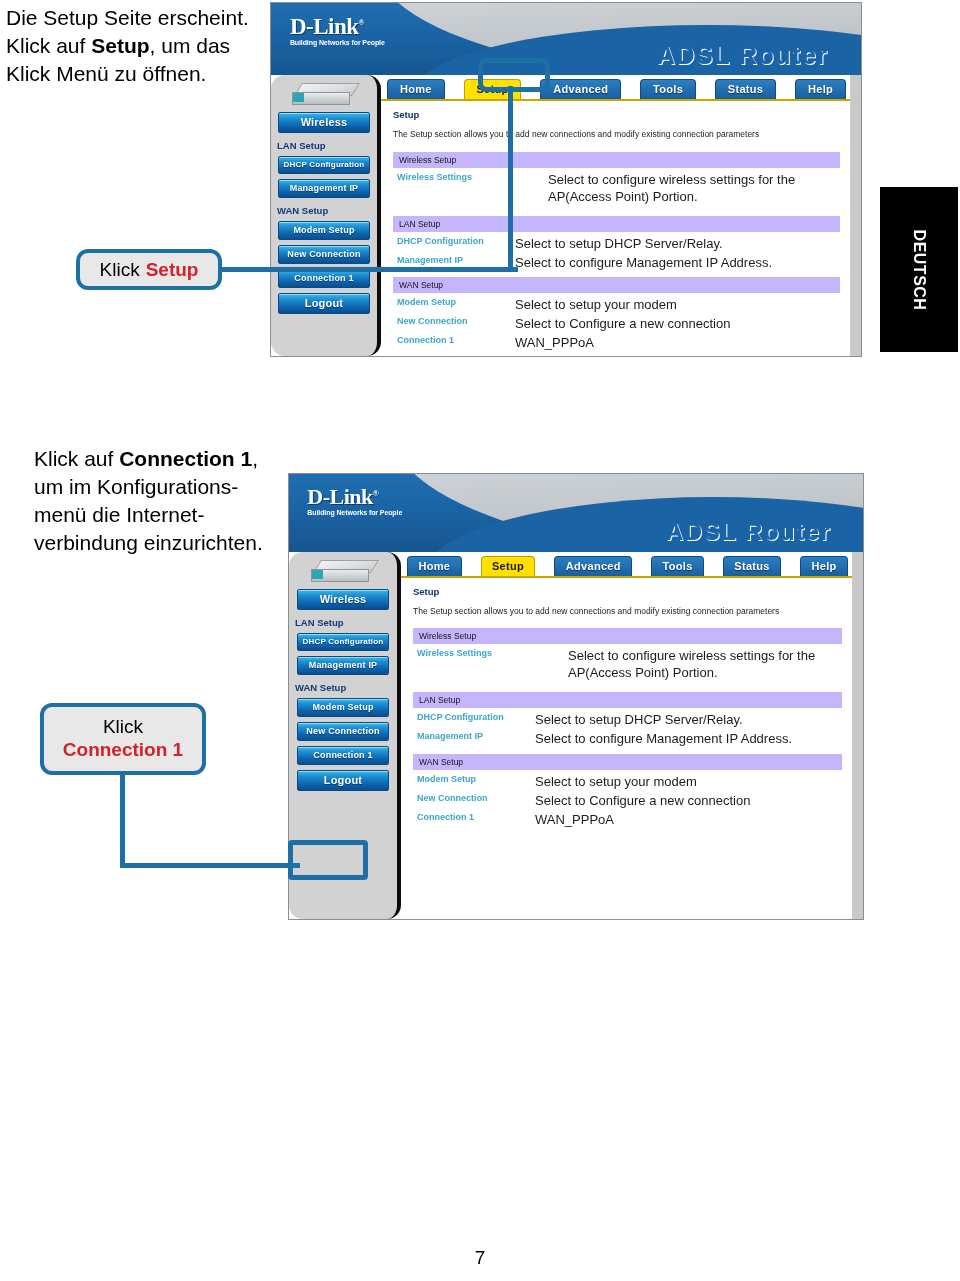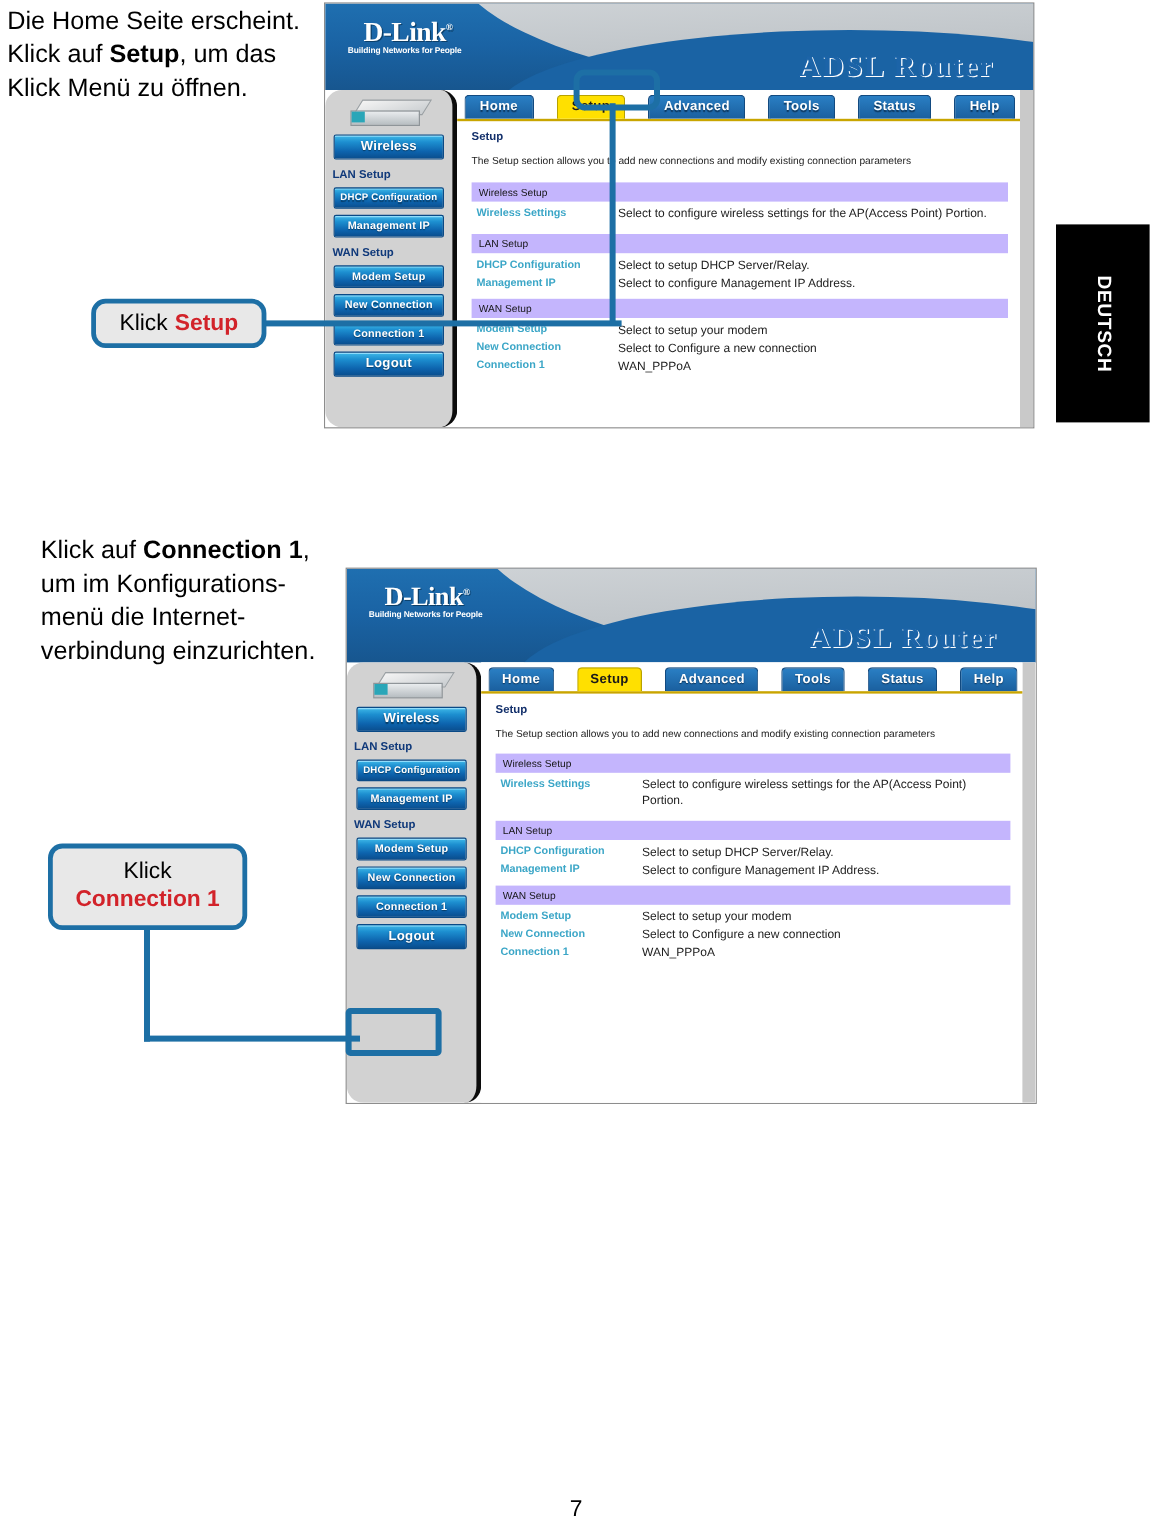--- a/index.html
+++ b/index.html
@@ -141,39 +141,38 @@
     position: absolute; left: 3.2%; top: 16%;
     color: #fff;
     z-index: 3;
   }
   .dlink .lg {
     font-size: 23px; font-weight: bold;
     letter-spacing: -0.5px;
     font-family: "Liberation Serif", serif;
     text-shadow: 1px 1px 0 #0d3f68;
     line-height: 1;
-    margin-left: 13px;
   }
   #shot-2 .dlink .lg { font-size: 22px; }
   .dlink .lg sup { font-size: 8px; vertical-align: super; }
   .dlink .tag {
     font-size: 7px; font-weight: bold;
     margin-top: 1px;
     letter-spacing: -0.1px;
     white-space: nowrap;
   }
   .prodname {
     position: absolute;
     right: 5.5%; bottom: 8%;
     z-index: 4;
     color: #1c64a8;
     font-size: 25px;
     font-weight: bold;
     letter-spacing: 1.5px;
-    font-family: Liberation Serif, serif;
+    font-family: Liberation Sans, sans-serif;
     text-shadow: 1px 1px 0 #ffffff;
     margin-left: 16px;
   }
   #shot-2 .prodname { font-size: 24px; }
 
   
   .bodyrow { display: flex; height: 79.5%; background: #ffffff; }
   #shot-2 .bodyrow { height: 82.5%; }
 
   .sidebar {
@@ -296,39 +295,39 @@
   .row { display: flex; margin: 1px 0 2px 0; align-items: flex-start; }
   .row .lk {
     flex: 0 0 118px;
     font-size: 9px;
     font-weight: bold;
     color: #3ba6c7;
     padding-left: 4px;
   }
   .row .dsc {
     flex: 1 1 auto;
-    font-size: 10px;
+    font-size: 13px;
     color: #1c1c1c;
     line-height: 1.3;
   }
-  .row.spaced { margin-bottom: 10px; }
+  .row.spaced { margin-bottom: 10px; gap: 33px; }
 
   #pagenum {
     position: absolute;
     left: 0; right: 0; bottom: 12px;
     text-align: center;
     font-size: 19px;
     color: #000;
     font-family: "Liberation Sans", sans-serif;
   }
 </style>
 </head>
 <body>
 
-<div class="instr" id="instr-1"><span>Die Home Seite erscheint. Klick auf </span><b>Setup</b><span>, um das Klick Menü zu öffnen.</span></div>
+<div class="instr" id="instr-1"><span>Die Setup Seite erscheint. Klick auf </span><b>Setup</b><span>, um das Klick Menü zu öffnen.</span></div>
 
 <div class="instr" id="instr-2"><span>Klick auf </span><b>Connection 1</b><span>, um im Konfigurations-menü  die Internet-verbindung einzurichten.</span></div>
 
 <div class="callout" id="callout-1">
   <span>Klick</span>
   <span class="kw">Setup</span>
 </div>
 <div class="conn" id="conn1-h"></div>
 <div class="conn" id="conn1-v"></div>
 

